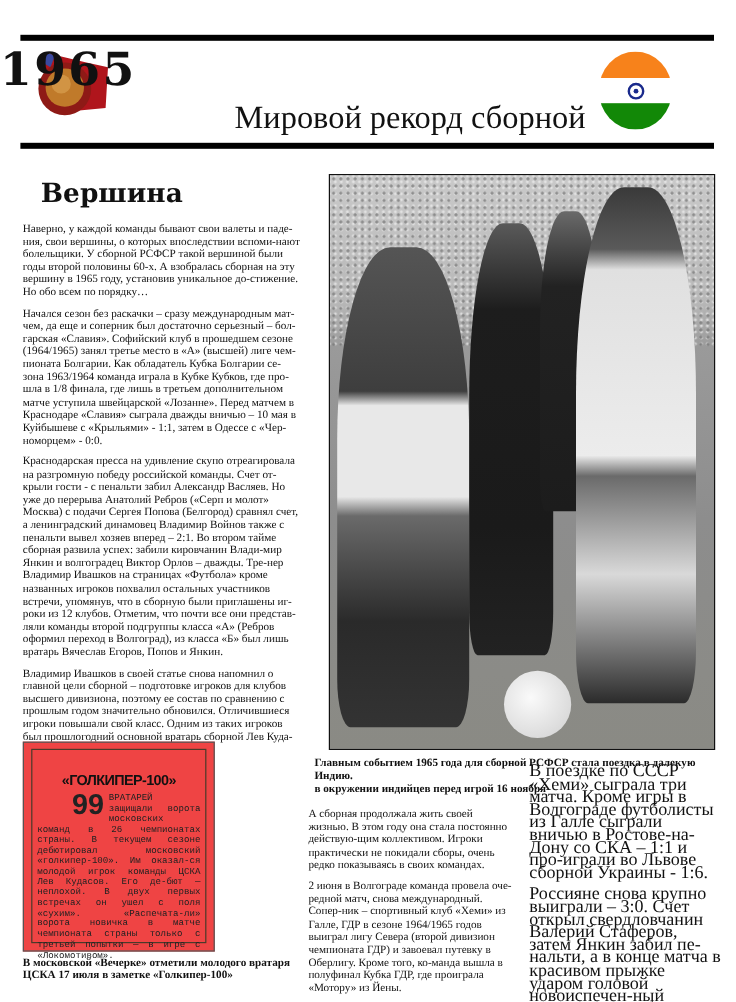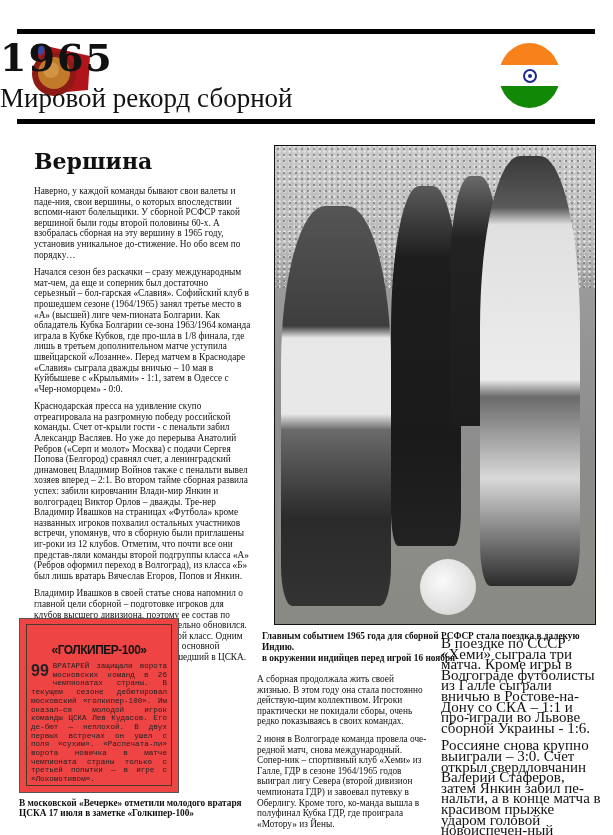--- a/index.html
+++ b/index.html
@@ -16,29 +16,29 @@
     .flag .band { height: 33.34%; width: 100%; }
     .flag .chakra { position: absolute; left: 50%; top: 50%; width: 14px; height: 14px;
             margin-left: -7px; margin-top: -7px; border: 2px solid #1a2a8c; border-radius: 50%;
             box-sizing: border-box; }
     .flag .chakra::after { content: ""; position: absolute; left: 50%; top: 50%; width: 4px; height: 4px;
             margin: -2px 0 0 -2px; background: #1a2a8c; border-radius: 50%; }
 
     .year { position: absolute; left: 0; width: 613px; top: 37px; text-align: left;
             font-family: "DejaVu Serif", serif; font-weight: bold; font-size: 38px; line-height: 42px;
             letter-spacing: 2px; }
-    .subtitle { position: absolute; left: 0; width: 488px; top: 83px; text-align: left;
+    .subtitle { position: absolute; left: 0; width: 488px; top: 83px; text-align: right;
             font-size: 27px; line-height: 30px; }
 
     .section-title { position: absolute; left: 18px; top: 148px; font-family: "DejaVu Serif", serif;
             font-weight: bold; font-size: 22px; line-height: 26px; margin-left: 16px; }
 
     .col-left { position: absolute; left: 19px; top: 186px; width: 232px;
             font-size: 9.3px; line-height: 10.6px; text-align: left; }
-    .col-left p { margin: 0 0 7px 15px; }
+    .col-left p { margin: 0 0 7px 0; }
 
     .photo { position: absolute; left: 274px; top: 145px; width: 322px; height: 480px;
              border: 1px solid #111; box-sizing: border-box; overflow: hidden;
              background: linear-gradient(180deg, #c9c9c9 0%, #b8b8b8 22%, #9a9a9a 30%, #8d8d8d 60%, #8a8a84 100%); }
     .photo .crowd { position: absolute; left: 0; top: 0; width: 100%; height: 30%;
              background-image: radial-gradient(#777 1px, transparent 1.5px), radial-gradient(#eee 1px, transparent 1.5px);
              background-size: 6px 6px, 5px 5px; background-position: 0 0, 2px 3px; opacity: .7; }
     .photo .fig { position: absolute; border-radius: 40% 40% 10% 10%; }
 
     .photo-caption { position: absolute; left: 262px; top: 631px; width: 333px; text-align: left;
@@ -46,21 +46,21 @@
 
     .clipping { position: absolute; left: 19px; top: 618px; width: 160px; height: 175px;
              background: #ef4444; border: 1px solid #555; box-sizing: border-box; }
     .clipping .inner { position: absolute; left: 6px; top: 5px; right: 6px; bottom: 6px;
              border: 1px solid #4a3a2a; padding: 0 4px; }
     .clipping .head { text-align: center; font-family: "Liberation Sans", sans-serif; font-weight: bold;
              font-size: 12px; margin-top: 18px; letter-spacing: -0.5px; }
     .clipping .body { font-family: "Liberation Mono", monospace; font-size: 7.6px; line-height: 8.7px;
              text-align: justify; margin-top: 5px; color: #222; }
     .clipping .big { float: left; font-family: "Liberation Sans", sans-serif; font-weight: bold;
-             font-size: 16px; line-height: 18px; margin-right: 4px; }
+             font-size: 24px; line-height: 18px; margin-right: 4px; margin-left: 29px; }
     .clip-caption { position: absolute; left: 19px; top: 798px; width: 230px; font-weight: bold;
              font-size: 9.3px; line-height: 10.4px; }
 
     .col-mid { position: absolute; left: 257px; top: 674px; width: 170px;
              font-size: 9.3px; line-height: 10.6px; }
     .col-right { position: absolute; left: 441px; top: 638px; width: 160px;
              font-size: 15px; line-height: 10.6px; }
     .col-mid p, .col-right p { margin: 0 0 7px 0; }
   </style>
 </head>

